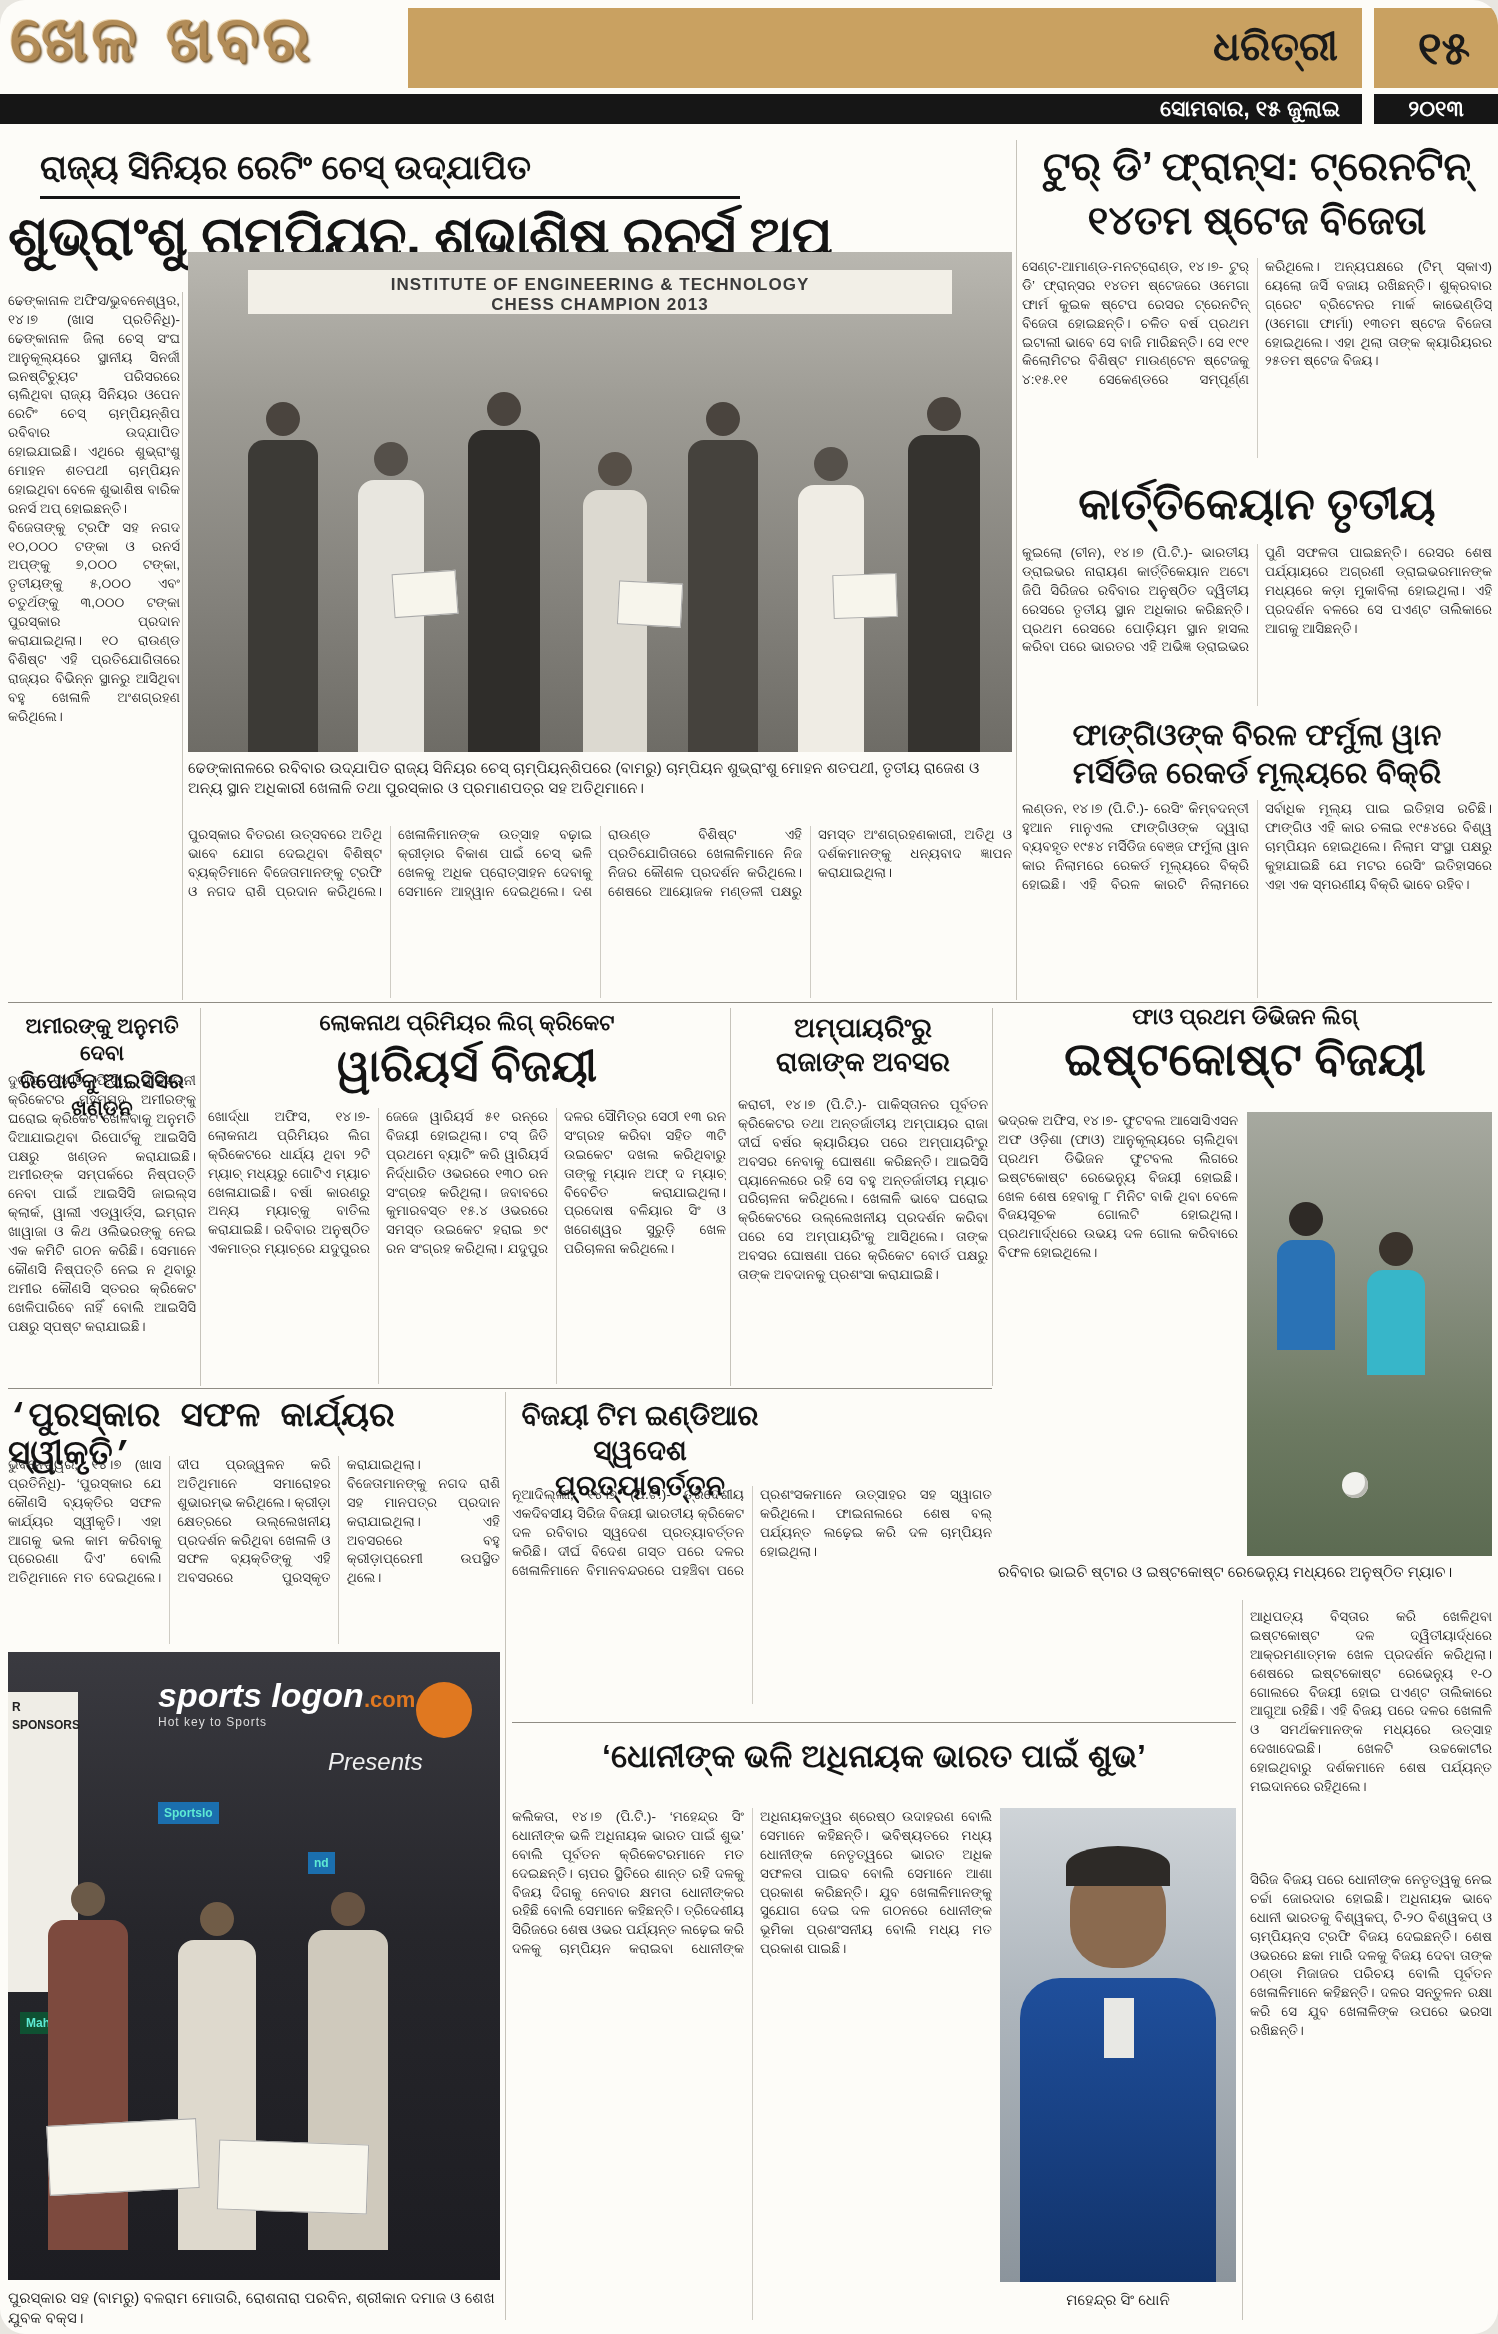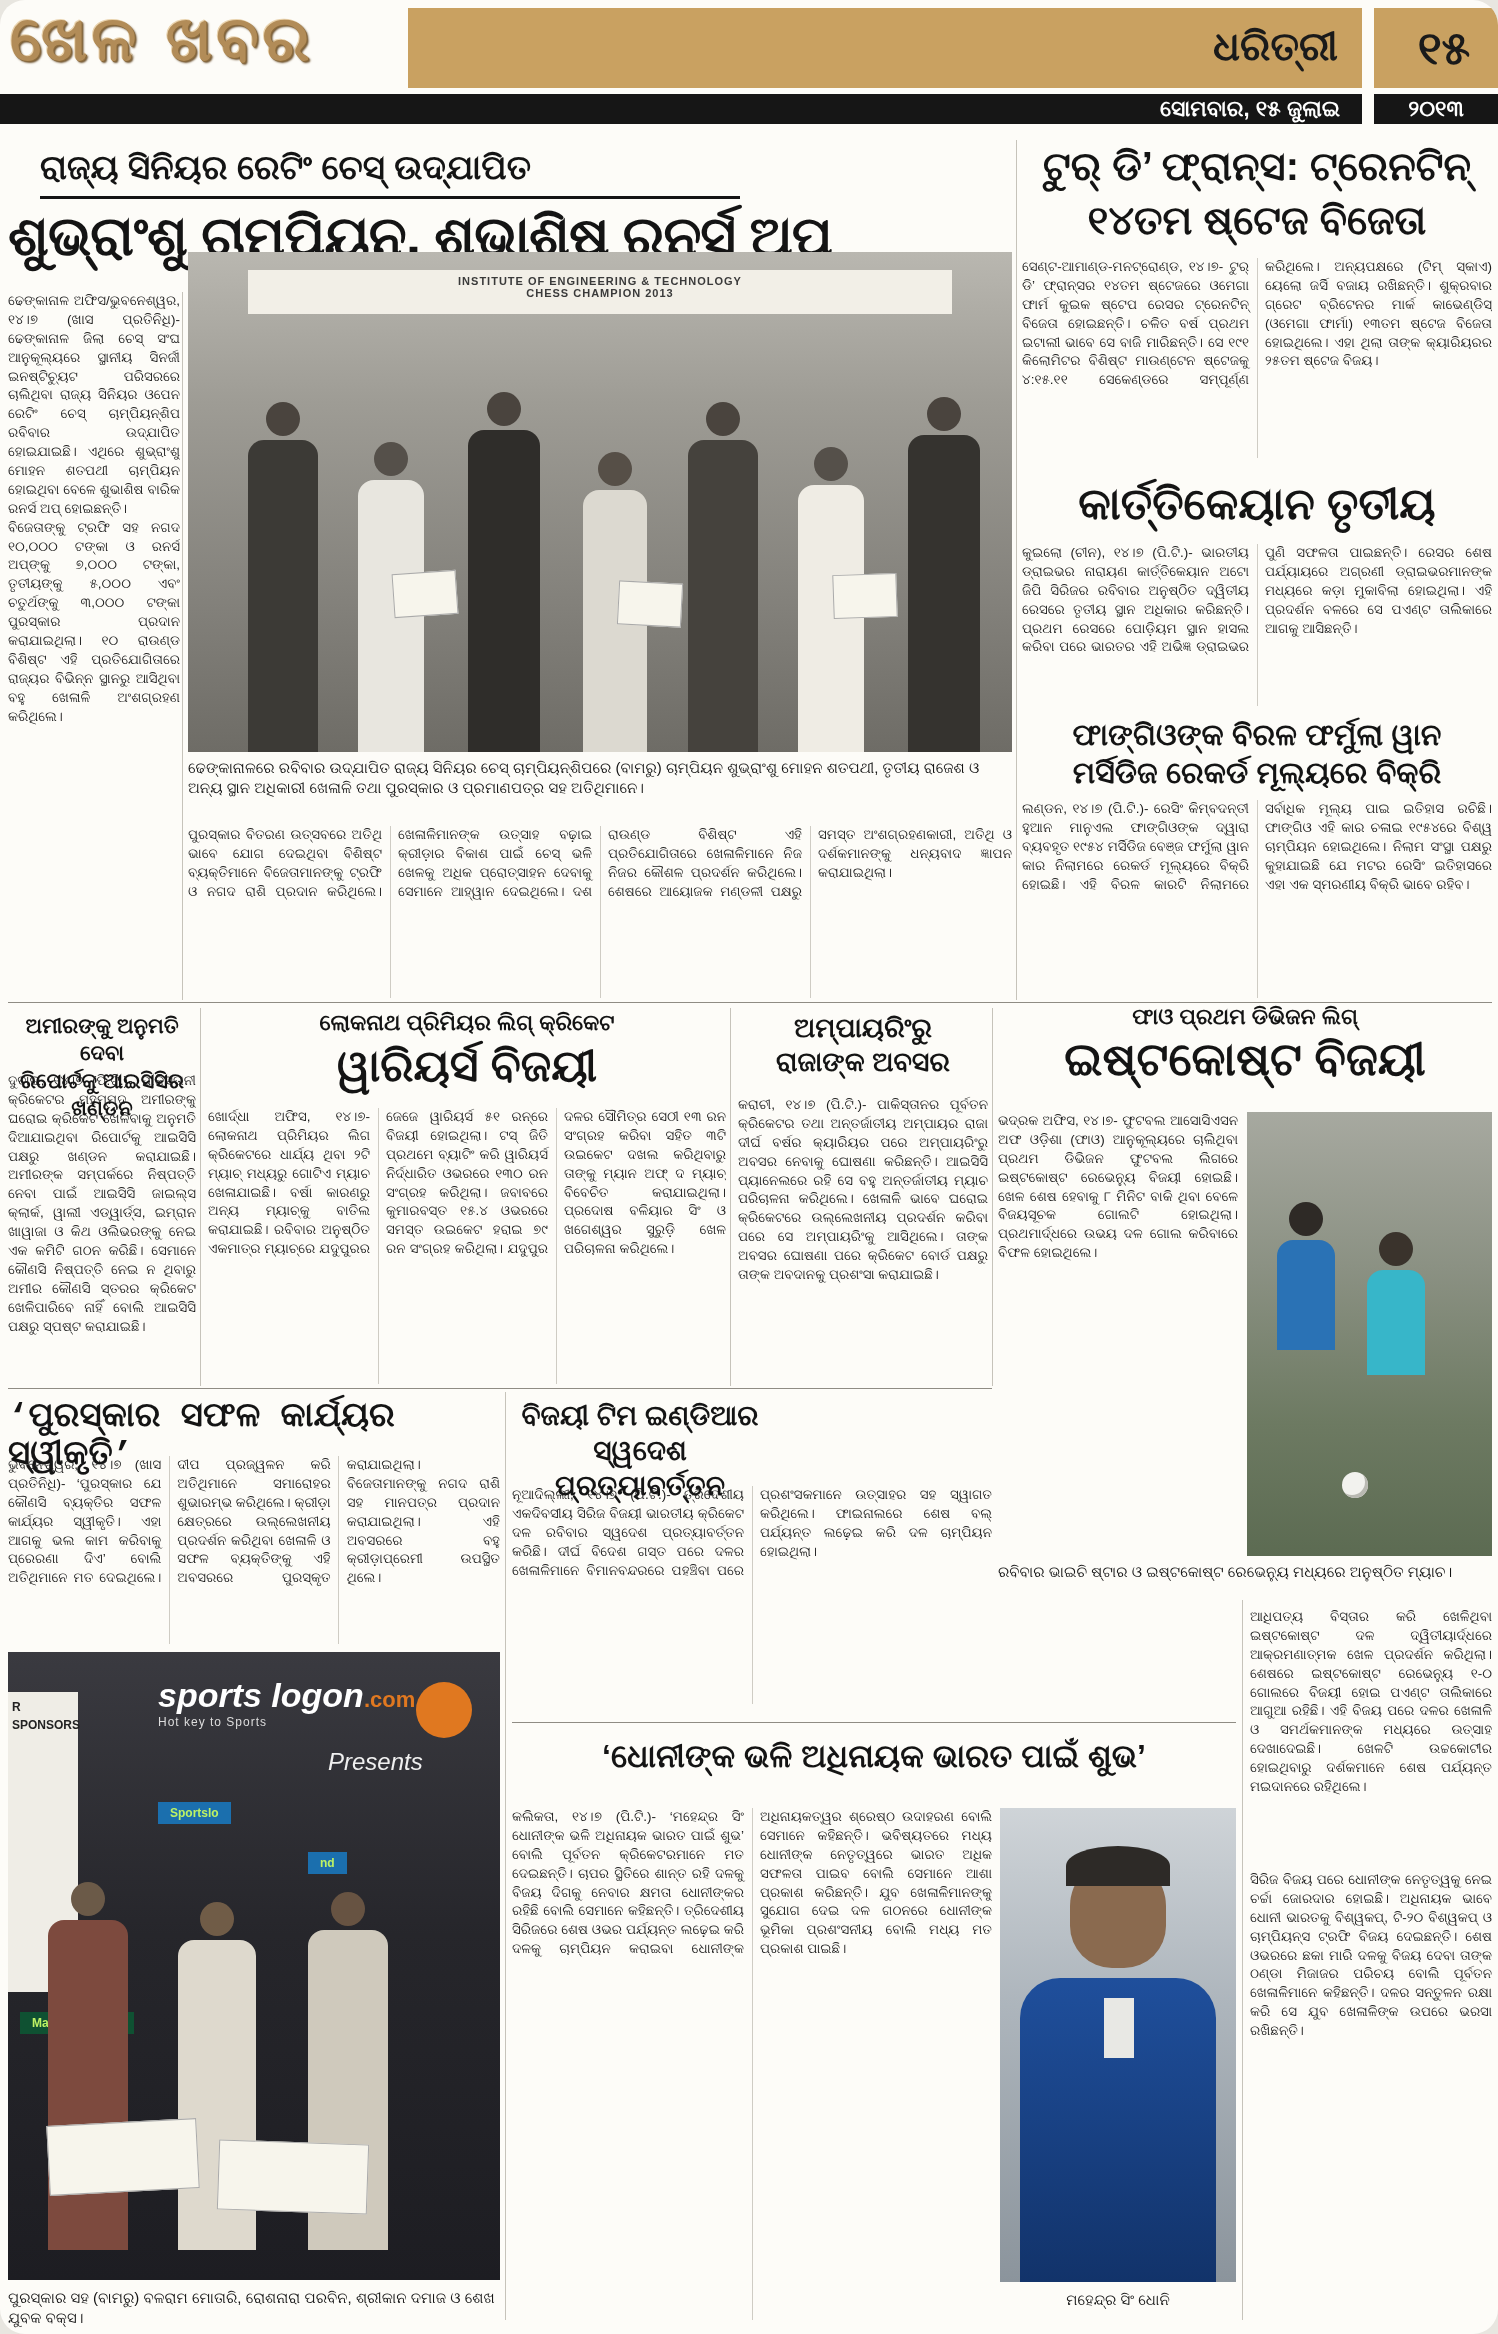--- a/index.html
+++ b/index.html
@@ -33,34 +33,34 @@
   }
   .cols-2 { column-count:2; column-gap:16px; column-rule:1px solid #cfccc4; }
   .cols-3 { column-count:3; column-gap:16px; column-rule:1px solid #cfccc4; }
   .cols-4 { column-count:4; column-gap:16px; column-rule:1px solid #cfccc4; }
   .caption { font-size:15px; font-weight:normal; line-height:1.35; }
   .vrule { width:1px; background:#c6c3ba; }
   .hrule { height:1px; background:#8f8c84; }
   .photo { overflow:hidden; }
   .photo-chess { background:linear-gradient(180deg,#b9b7b0 0%,#9e9c95 30%,#83817b 70%,#6e6c66 100%); }
   .banner { background:#f2efe7; color:#3a3a3a; text-align:center; overflow:hidden; }
-  .banner small { font-size:11px; letter-spacing:1px; font-weight:bold; display:block; }
+  .banner small { font-size:17px; letter-spacing:1px; font-weight:bold; display:block; }
   .person { position:absolute; }
   .person .head { width:34px; height:34px; border-radius:50%; background:#4a443e; margin:0 auto; }
   .person .torso { width:64px; height:120px; border-radius:16px 16px 0 0; margin:4px auto 0; }
   .cert { position:absolute; background:#f7f5ec; border:1px solid #aaa; width:64px; height:44px; }
   .photo-football { background:linear-gradient(180deg,#a7a9a0 0%,#8b9183 35%,#6d7a62 70%,#5c6b52 100%); }
   .ball { width:26px; height:26px; border-radius:50%; background:#f2f2ee; box-shadow:inset -3px -3px 0 #b9b9b2; }
   .photo-sponsor { background:linear-gradient(180deg,#3a3a40 0%,#26262b 45%,#1d1d22 100%); }
   .sponsor-brand { font-size:34px; font-weight:bold; font-style:italic; color:#ffffff; }
   .sponsor-dotcom { color:#e07820; font-size:22px; font-weight:bold; }
   .sponsor-tag { font-size:12px; color:#dddddd; letter-spacing:1px; }
   .sponsor-presents { font-size:24px; color:#f0f0f0; font-style:italic; }
   .sponsor-side { background:#efede6; color:#222; font-size:12px; font-weight:bold; padding:6px 4px; line-height:1.5; }
-  .board { background:#0f5132; color:#bef264; font-size:12px; font-weight:bold; padding:4px 12px; }
+  .board { background:#0f5132; color:#5eead4; font-size:12px; font-weight:bold; padding:4px 6px; }
   .photo-dhoni { background:linear-gradient(180deg,#cfd4d8 0%,#aeb6bd 40%,#8b949c 100%); }
   .quote-headline { font-size:32px; font-weight:bold; }
 </style>
 </head>
 <body>
 
 <div class="page">
 
   <div class="abs logo" style="left:10px; top:2px; width:400px; height:80px;">ଖେଳ ଖବର</div>
 

